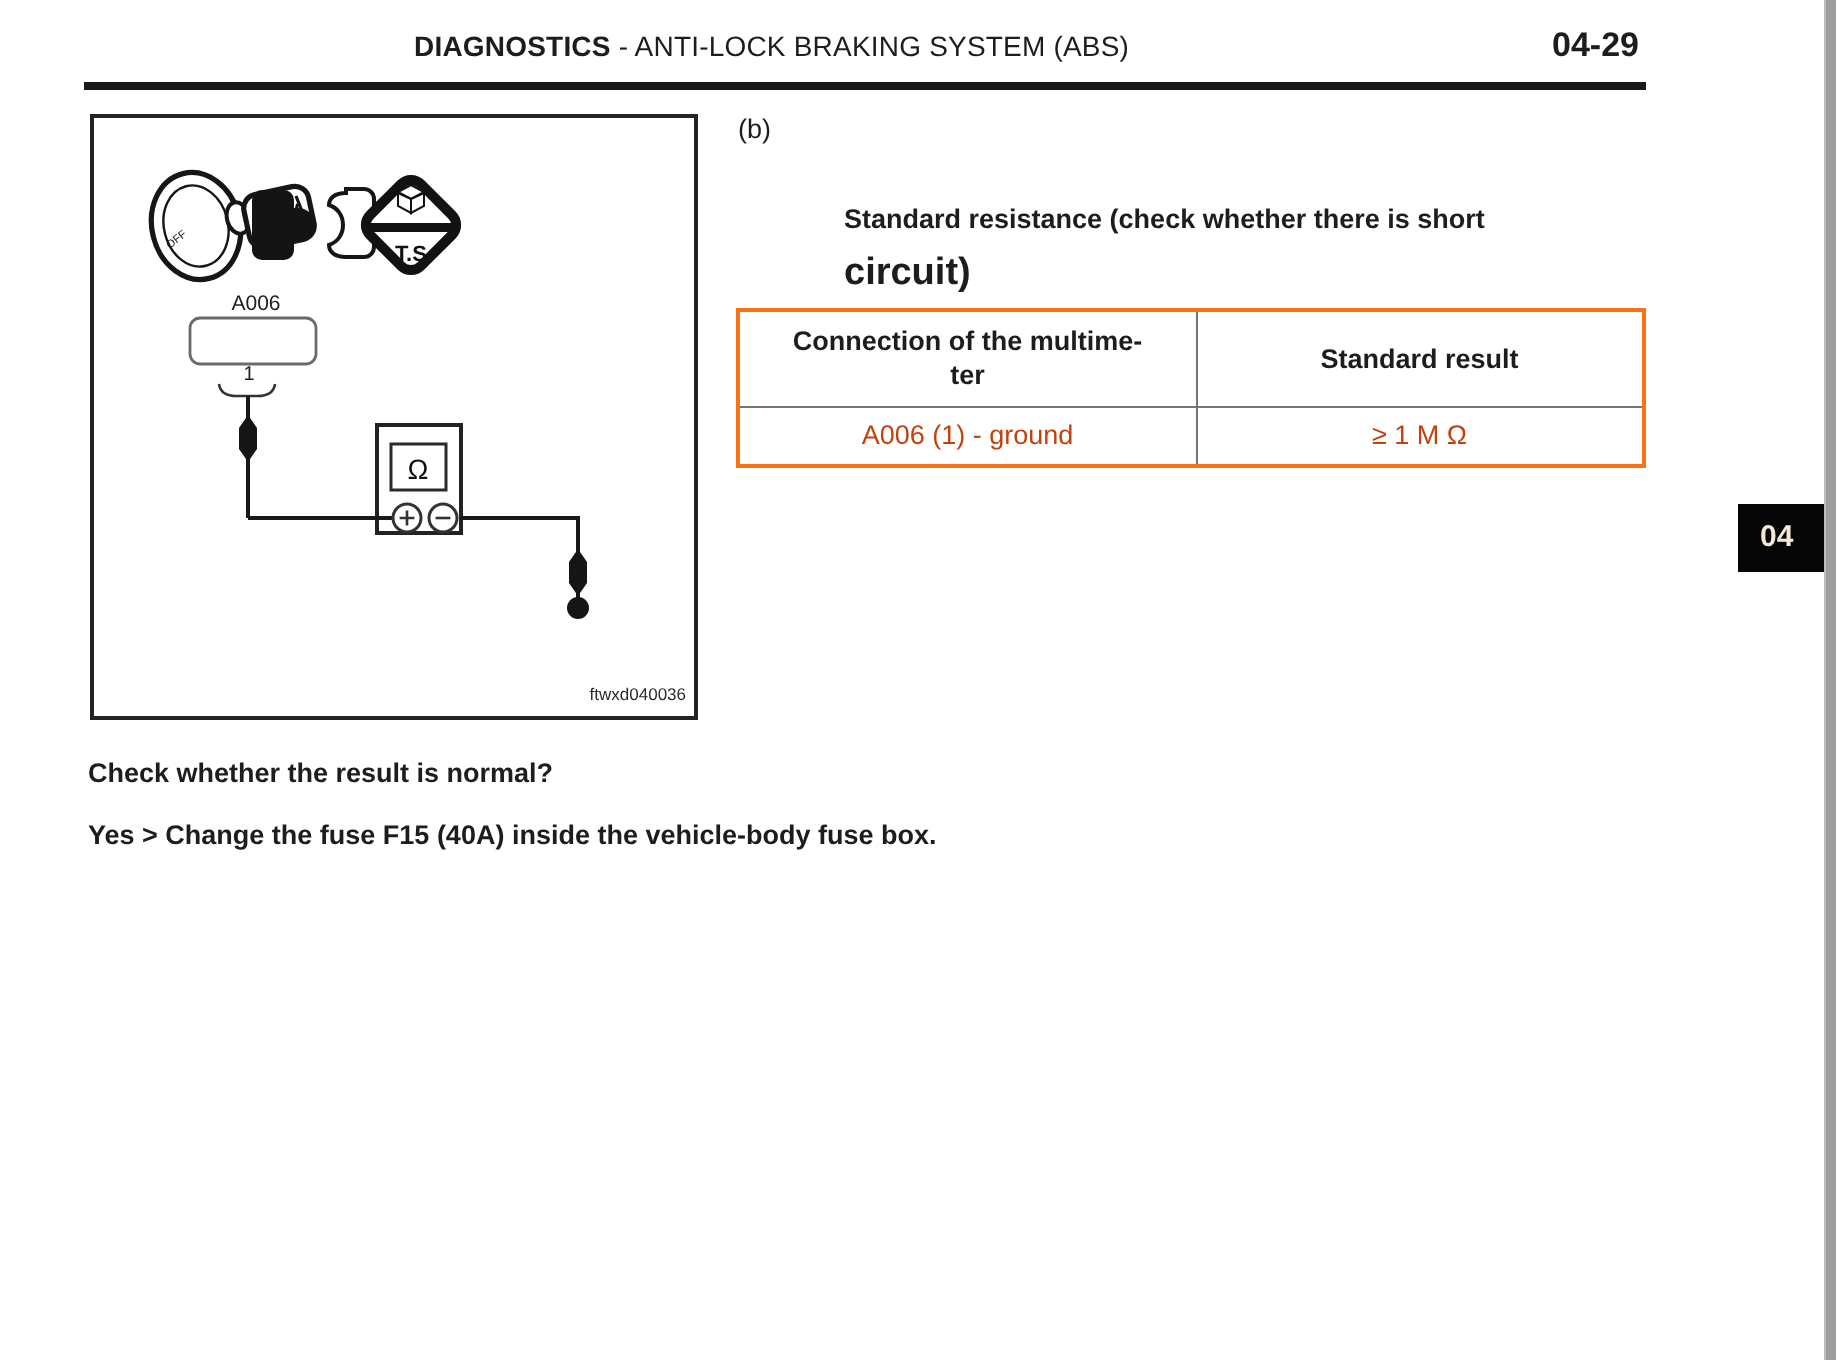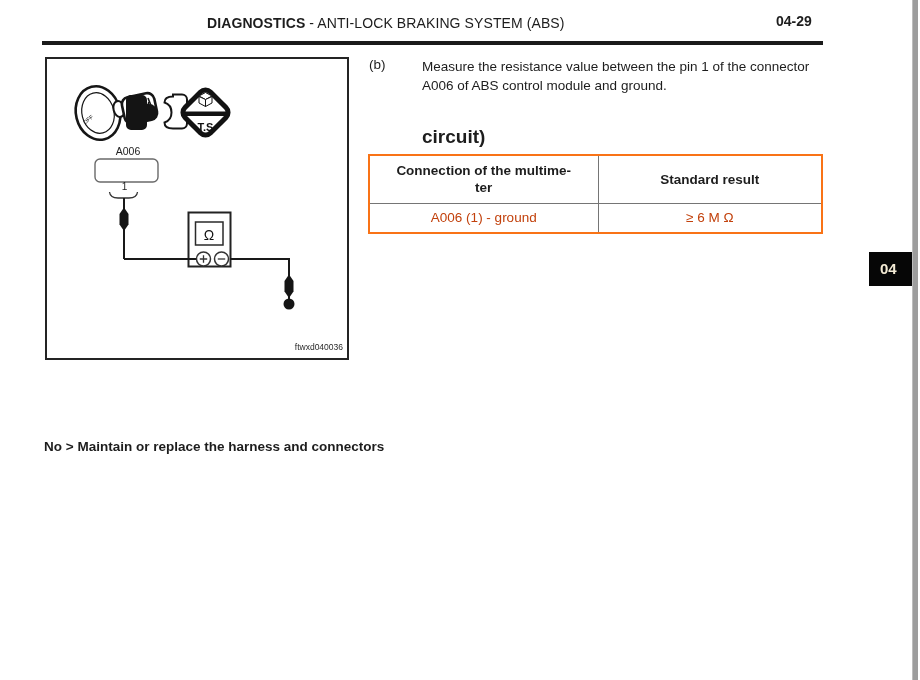--- a/index.html
+++ b/index.html
@@ -8,21 +8,21 @@
     background:#ffffff;
     font-family:"Liberation Sans","DejaVu Sans",sans-serif;
     color:#1d1d1d;
   }
   .page { position:relative; width:918px; height:680px; background:#fff; overflow:hidden;padding-left:24px; }
   .abs { position:absolute; }
 
   
   .doc-title { left:207px; top:15px; font-size:14px; letter-spacing:0.1px; white-space:nowrap; }
   .doc-title b { font-weight:bold; }
-  .page-number { left:776px; top:13px; font-size:14px; font-weight:bold; }
+  .page-number { left:776px; top:13px; font-size:17px; font-weight:bold; }
   .header-rule { left:42px; top:41px; width:781px; height:4px; background:#1a1a1a; }
 
   
   .figure-box { left:45px; top:57px; width:304px; height:303px; border:2px solid #242424; background:#fff; }
 
   
   .step-marker { left:369px; top:57px; font-size:13.5px; }
   .step-text { left:422px; top:57px; width:392px; font-size:13.5px; line-height:19px; }
   .subhead-1 { left:422px; top:102px; font-size:13.5px; font-weight:bold; }
   .subhead-2 { left:422px; top:126px; font-size:19px; font-weight:bold; }
@@ -110,38 +110,39 @@
         <path d="M152.8,200 h7.4 M156.5,196.3 v7.4" stroke="#333" stroke-width="1.3" fill="none"></path>
         <circle cx="174.5" cy="200" r="7" fill="#fff" stroke="#333" stroke-width="1.5"></circle>
         <path d="M170.8,200 h7.4" stroke="#333" stroke-width="1.3" fill="none"></path>
       </g>
 
       <text x="296" y="291" text-anchor="end" font-size="8.5" fill="#2a2a2a">ftwxd040036</text>
     </svg>
   </div>
 
   <div class="abs step-marker">(b)</div>
-  <div class="abs step-text">Measure the resistance value between the pin 1 of the connector A006 of ABS control module and ground.</div>
+  <div class="abs subhead-1">Standard resistance (check whether there is short</div>
   <div class="abs subhead-2">circuit)</div>
 
   <table class="spec-table">
     <thead>
       <tr>
         <th class="col-conn">Connection of the multime-
 ter</th>
         <th>Standard result</th>
       </tr>
     </thead>
     <tbody>
       <tr>
         <td>A006 (1) - ground</td>
-        <td>≥ 6 M Ω</td>
+        <td>≥ 1 M Ω</td>
       </tr>
     </tbody>
   </table>
 
   <div class="abs side-tab">04</div>
 
   <div class="abs scroll-strip"></div>
 
-  <div class="abs result-line rn">No &gt; Maintain or replace the harness and connectors</div>
+  <div class="abs result-line rq">Check whether the result is normal?</div>
+  <div class="abs result-line ry">Yes &gt; Change the fuse F15 (40A) inside the vehicle-body fuse box.</div>
 
 </div>
 
 </body></html>

